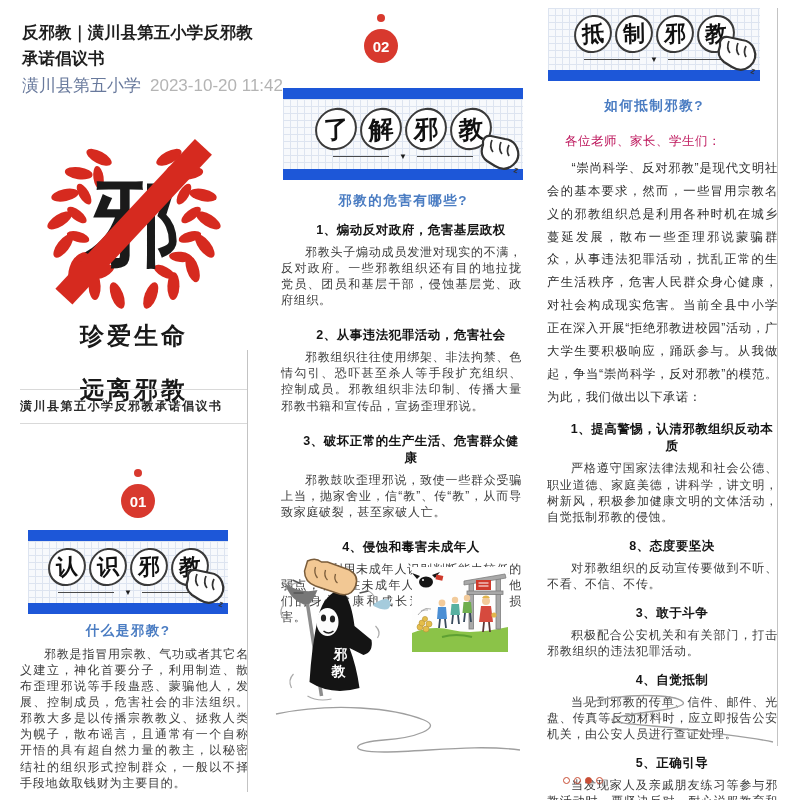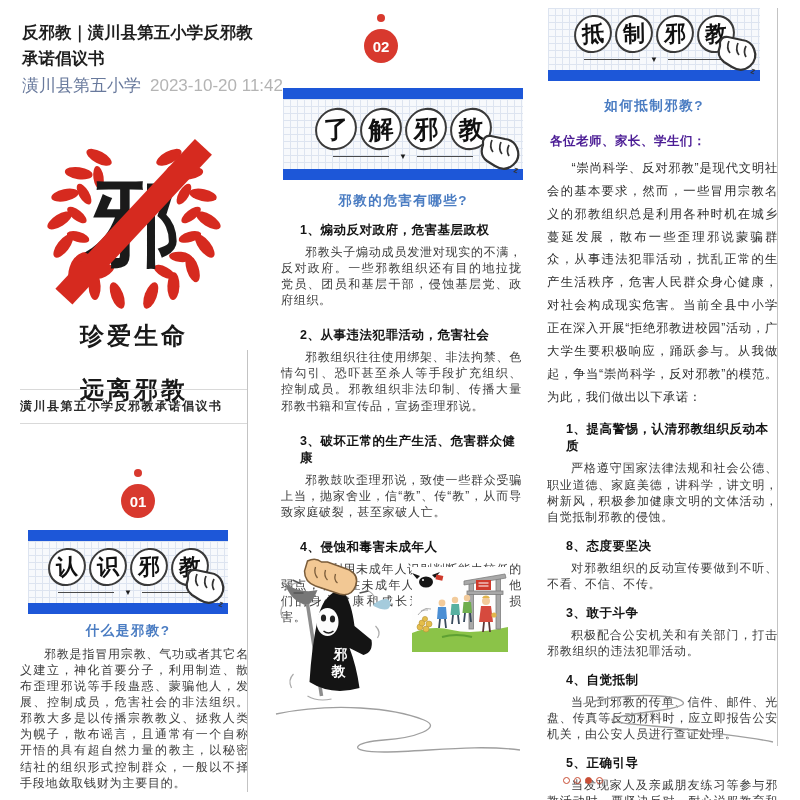--- a/index.html
+++ b/index.html
@@ -61,24 +61,24 @@
   #q-right{left:548px;top:97px;width:212px;}
 
   
   #left-body{position:absolute;left:20px;top:646px;width:229px;font-size:12px;line-height:1.34;
     letter-spacing:0.8px;text-align:justify;text-indent:2em;color:#3c3c3c;margin:0;}
   #mid-items{position:absolute;left:281px;top:222px;width:241px;}
   #right-flow{position:absolute;left:547px;top:133px;width:231px;}
   .item{margin-bottom:19px;}
   #right-flow .item{margin-bottom:13px;}
   .item h4{margin:0 0 5px;padding-left:19px;font-size:12.5px;font-weight:700;color:#141414;
-    letter-spacing:0.5px;}
+    letter-spacing:0.5px;text-align:center;}
   .item p{margin:0;font-size:12px;line-height:1.34;letter-spacing:0.7px;text-align:justify;
     text-indent:2em;color:#3c3c3c;}
-  #salutation{font-size:12.5px;font-weight:700;color:#4c1d95;margin:0 3px 7px;letter-spacing:0.5px;}
+  #salutation{font-size:12.5px;font-weight:400;color:#be185d;margin:0 18px 7px;letter-spacing:0.5px;}
   #intro{margin:0 0 13px;font-size:12.3px;line-height:1.86;letter-spacing:0.6px;text-align:justify;
     text-indent:2em;color:#2f2f2f;}
 
   
   .vdiv{position:absolute;width:1px;background:#c3c3c3;}
   #div-left{left:247px;top:350px;height:442px;}
   #div-right{left:777px;top:8px;height:738px;}
   #cartoon1{position:absolute;left:276px;top:556px;width:118px;height:150px;}
   #cartoon2{position:absolute;left:412px;top:567px;width:96px;height:85px;}
   #squiggle-mid{position:absolute;left:274px;top:700px;width:250px;height:58px;}

